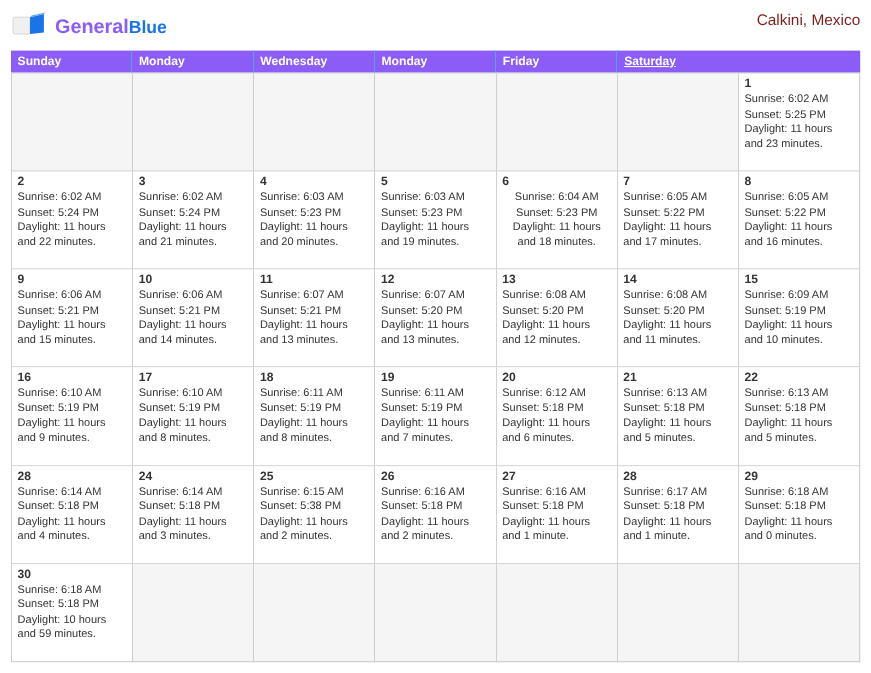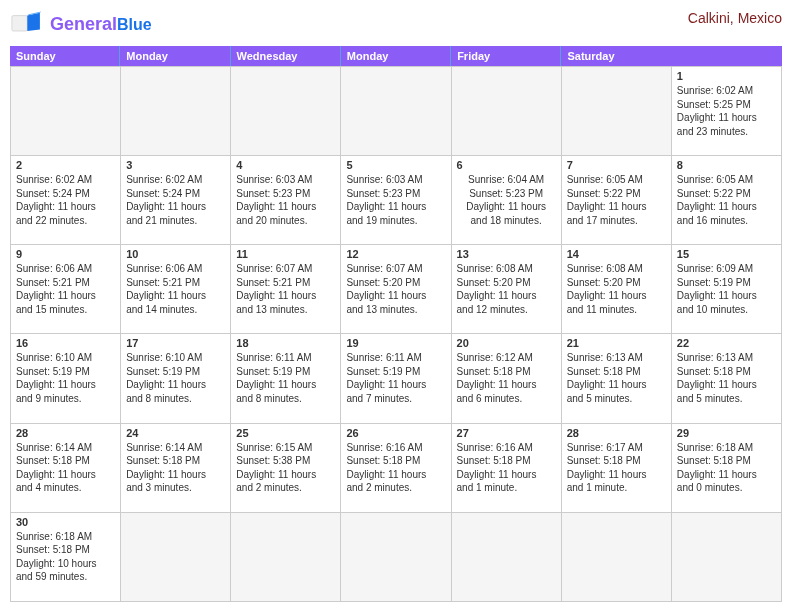--- a/index.html
+++ b/index.html
@@ -54,21 +54,21 @@
       grid-template-columns: repeat(7, 1fr);
       background: #8b5cf6;
     }
     .cal-header-cell {
       color: #fff;
       font-size: 11px;
       font-weight: bold;
       padding: 4px 6px;
       border-right: 1px solid #5a9ee0;
     }
-    .cal-header-cell:last-child { border-right: none; }
+    .cal-header-cell:last-child { border-right: none; text-decoration: underline; }
     .cal-body {
       display: grid;
       grid-template-columns: repeat(7, 1fr);
       flex: 1;
       border-left: 1px solid #ccc;
       border-top: 1px solid #ccc;
     }
     .cal-cell {
       border-right: 1px solid #ccc;
       border-bottom: 1px solid #ccc;

